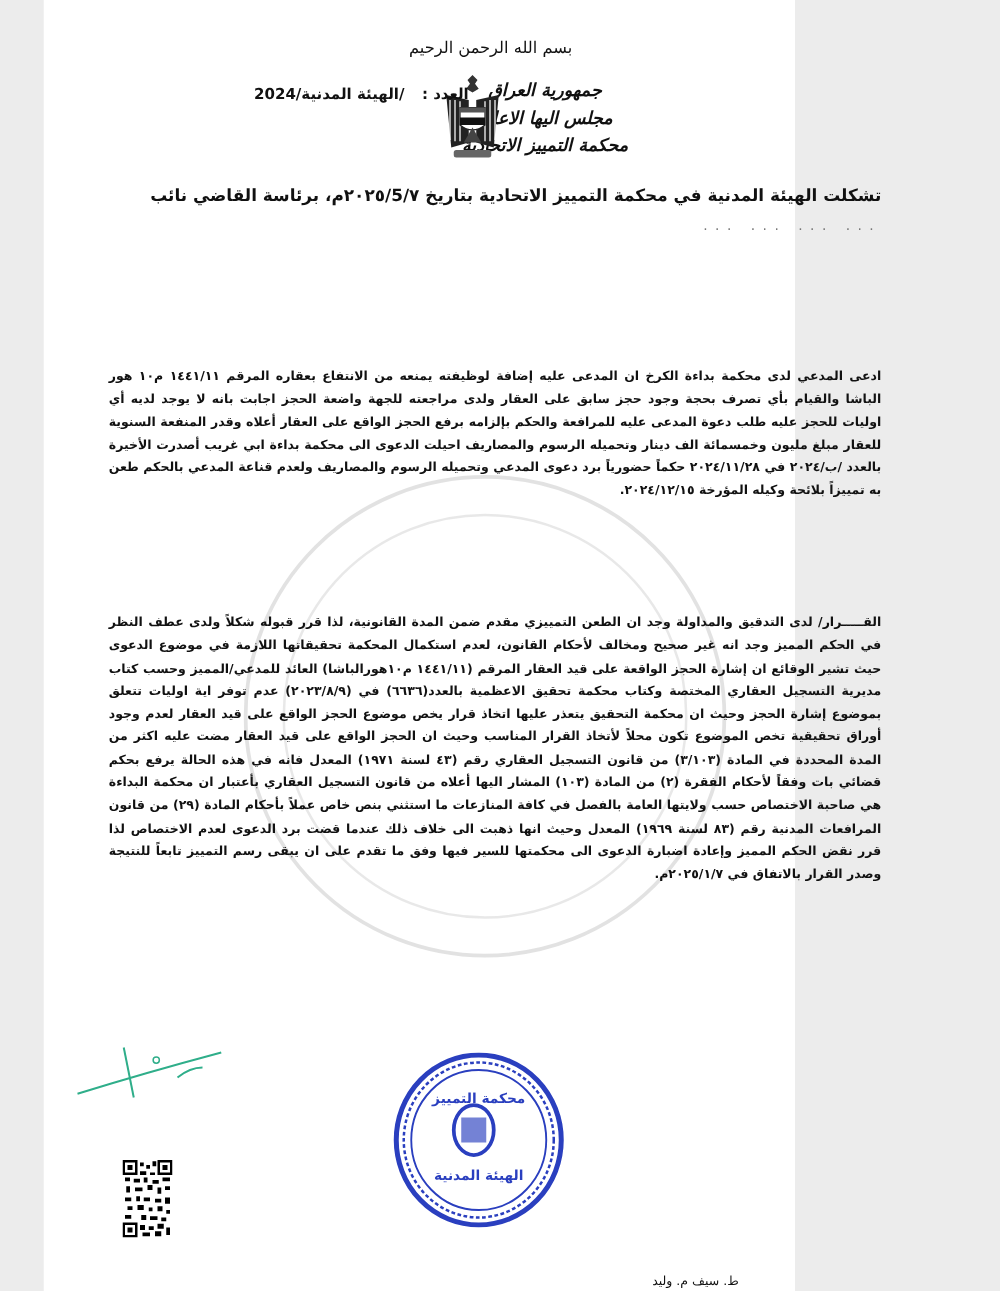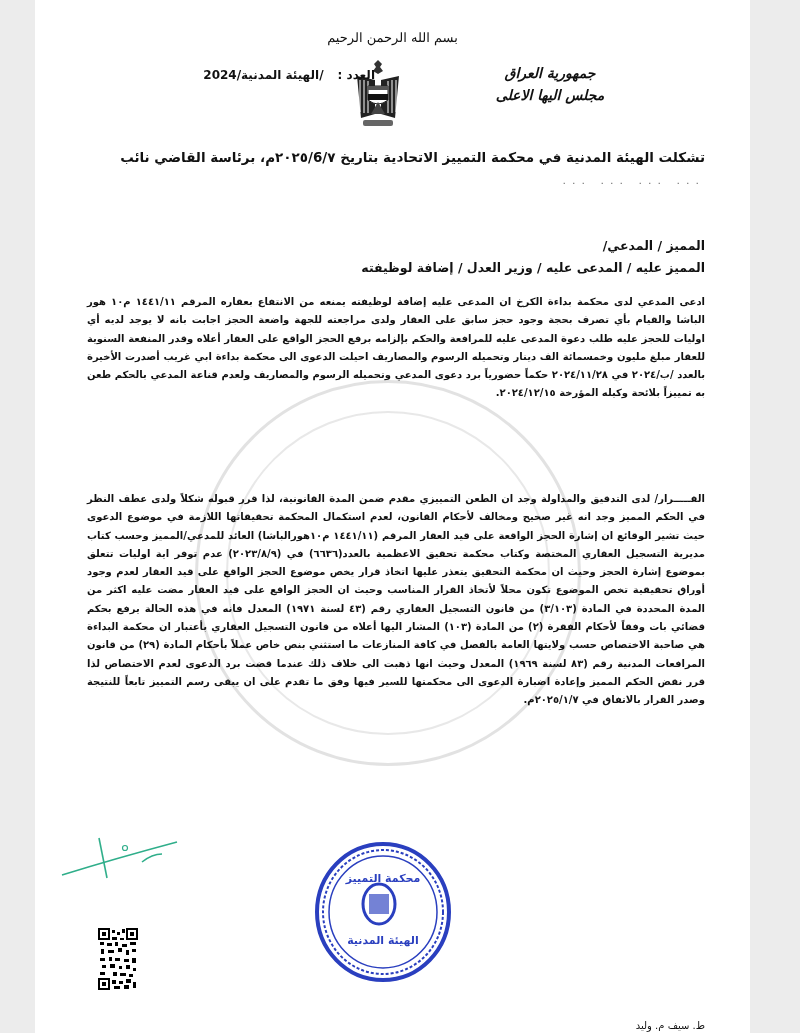--- a/index.html
+++ b/index.html
@@ -1,21 +1,21 @@
 <!DOCTYPE html>
 <html><head>
 <meta charset="utf-8">
 <style>
   html, body { margin:0; padding:0; }
   body {
     width:800px; height:1033px; background:#ececec; overflow:hidden;
     font-family:"DejaVu Sans", sans-serif; color:#111;
   }
   .page {
-    position:absolute; left:35px; top:0; width:715px; height:1033px;
+    position:absolute; left:35px; top:0; width:601px; height:1033px;
     background:#fff;
   }
   .rtl { direction:rtl; text-align:right; }
   .basmala {
     position:absolute; top:30px; left:0; width:715px; text-align:center;
     font-family:"DejaVu Serif", serif; font-size:13px;
   }
   .hdr-right {
     position:absolute; top:62px; right:100px; width:200px;
     font-weight:bold; font-size:14px; line-height:22px; text-align:center;font-style:italic;
@@ -54,20 +54,21 @@
 </head>
 <body>
 
 <div class="page">
 
   <div class="basmala rtl">بسم الله الرحمن الرحيم</div>
 
   <div class="hdr-right rtl">
     <div>جمهورية العراق</div>
     <div>مجلس اليها الاعلى</div>
+    <div>محكمة التمييز الاتحادية</div>
   </div>
 
   <svg class="emblem" viewBox="0 0 50 72">
     <path d="M25 2 l4 4 -2 3 3 4 -5 3 -5 -3 3 -4 -2 -3z" fill="#333"></path>
     <path d="M4 18 L22 22 L22 56 L8 60 Z" fill="#222"></path>
     <path d="M46 18 L28 22 L28 56 L42 60 Z" fill="#222"></path>
     <path d="M7 22 v32 M11 22 v33 M15 23 v32 M35 23 v32 M39 22 v33 M43 22 v32" stroke="#fff" stroke-width="1"></path>
     <path d="M15 28 h20 v14 q-10 8 -20 0 z" fill="#fff" stroke="#222"></path>
     <rect x="15" y="28" width="20" height="4" fill="#555"></rect>
     <rect x="15" y="36" width="20" height="6" fill="#111"></rect>
@@ -76,28 +77,24 @@
   </svg>
 
   <div class="hdr-left">
     <div class="row">
       <span>العدد :</span>
       <span>/الهيئة المدنية/2024</span>
     </div>
   </div>
 
   <div class="intro rtl">
-    <div>تشكلت الهيئة المدنية في محكمة التمييز الاتحادية بتاريخ ٢٠٢٥/6/٧م، برئاسة القاضي نائب</div>
+    <div>تشكلت الهيئة المدنية في محكمة التمييز الاتحادية بتاريخ ٢٠٢٥/5/٧م، برئاسة القاضي نائب</div>
     <span class="faded">... ... ... ...</span>
   </div>
 
-  <div class="sec parties rtl" style="top:235px;">
-    <div>المميز / المدعي/</div>
-    <div>المميز عليه / المدعى عليه / وزير العدل / إضافة لوظيفته</div>
-  </div>
 
   <div class="watermark"></div>
 
   <div class="para rtl" style="top:293px;">ادعى المدعي لدى محكمة بداءة الكرخ ان المدعى عليه إضافة لوظيفته يمنعه من الانتفاع بعقاره المرقم ١٤٤١/١١ م١٠ هور الباشا والقيام بأي تصرف بحجة وجود حجز سابق على العقار ولدى مراجعته للجهة واضعة الحجز اجابت بانه لا يوجد لديه أي اوليات للحجز عليه طلب دعوة المدعى عليه للمرافعة والحكم بإلزامه برفع الحجز الواقع على العقار أعلاه وقدر المنفعة السنوية للعقار مبلغ مليون وخمسمائة الف دينار وتحميله الرسوم والمصاريف احيلت الدعوى الى محكمة بداءة ابي غريب أصدرت الأخيرة بالعدد    /ب/٢٠٢٤ في ٢٠٢٤/١١/٢٨ حكماً حضورياً برد دعوى المدعي وتحميله الرسوم والمصاريف ولعدم قناعة المدعي بالحكم طعن به تمييزاً بلائحة وكيله المؤرخة ٢٠٢٤/١٢/١٥.</div>
 
   <div class="para rtl" style="top:490px;">القـــــرار/ لدى التدقيق والمداولة وجد ان الطعن التمييزي مقدم ضمن المدة القانونية، لذا قرر قبوله شكلاً ولدى عطف النظر في الحكم المميز وجد انه غير صحيح ومخالف لأحكام القانون، لعدم استكمال المحكمة تحقيقاتها اللازمة في موضوع الدعوى حيث تشير الوقائع ان إشارة الحجز الواقعة على قيد العقار المرقم (١٤٤١/١١ م١٠هورالباشا) العائد للمدعي/المميز وحسب كتاب مديرية التسجيل العقاري المختصة وكتاب محكمة تحقيق الاعظمية بالعدد(٦٦٣٦) في (٢٠٢٣/٨/٩) عدم توفر اية اوليات تتعلق بموضوع إشارة الحجز وحيث ان محكمة التحقيق يتعذر عليها اتخاذ قرار يخص موضوع الحجز الواقع على قيد العقار لعدم وجود أوراق تحقيقية تخص الموضوع تكون محلاً لأتخاذ القرار المناسب وحيث ان الحجز الواقع على قيد العقار مضت عليه اكثر من المدة المحددة في المادة (٣/١٠٣) من قانون التسجيل العقاري رقم (٤٣ لسنة ١٩٧١) المعدل فانه في هذه الحالة يرفع بحكم قضائي بات وفقاً لأحكام الفقرة (٢) من المادة (١٠٣) المشار اليها أعلاه من قانون التسجيل العقاري بأعتبار ان محكمة البداءة هي صاحبة الاختصاص حسب ولايتها العامة بالفصل في كافة المنازعات ما استثني بنص خاص عملاً بأحكام المادة (٢٩) من قانون المرافعات المدنية رقم (٨٣ لسنة ١٩٦٩) المعدل وحيث انها ذهبت الى خلاف ذلك عندما قضت برد الدعوى لعدم الاختصاص لذا قرر نقض الحكم المميز وإعادة اضبارة الدعوى الى محكمتها للسير فيها وفق ما تقدم على ان يبقى رسم التمييز تابعاً للنتيجة وصدر القرار بالاتفاق في ٢٠٢٥/١/٧م.</div>
 
   <svg class="signature" viewBox="0 0 130 60">
     <path d="M5 45 Q60 28 120 12" stroke="#2fae8a" stroke-width="1.6" fill="none"></path>
     <path d="M42 8 L50 48" stroke="#2fae8a" stroke-width="1.6" fill="none"></path>

